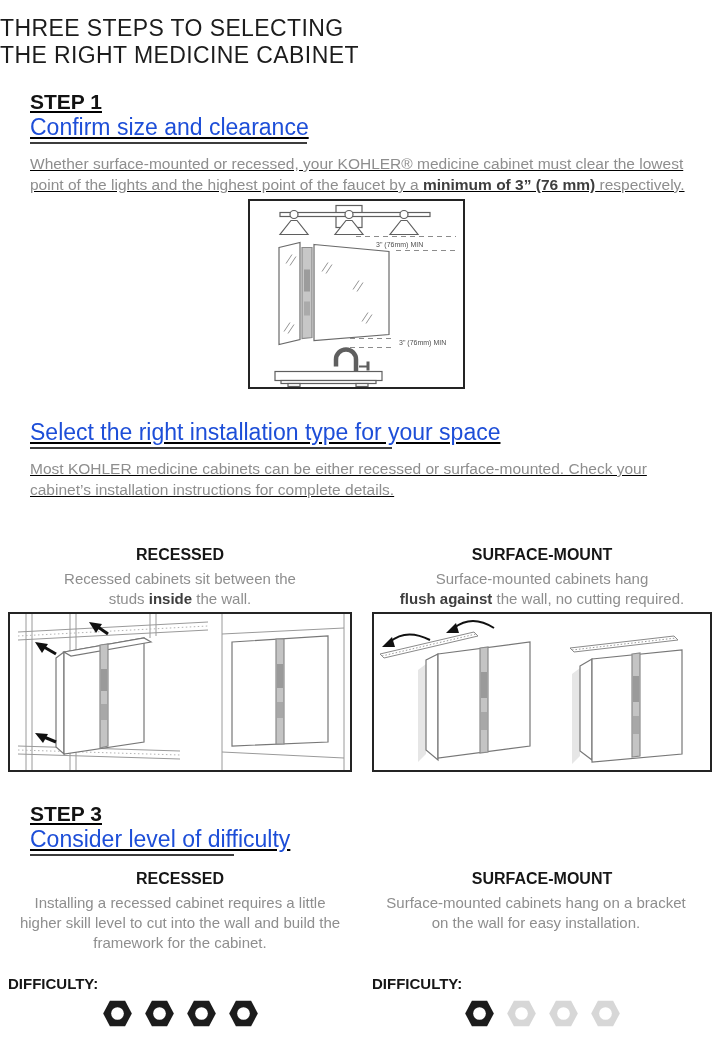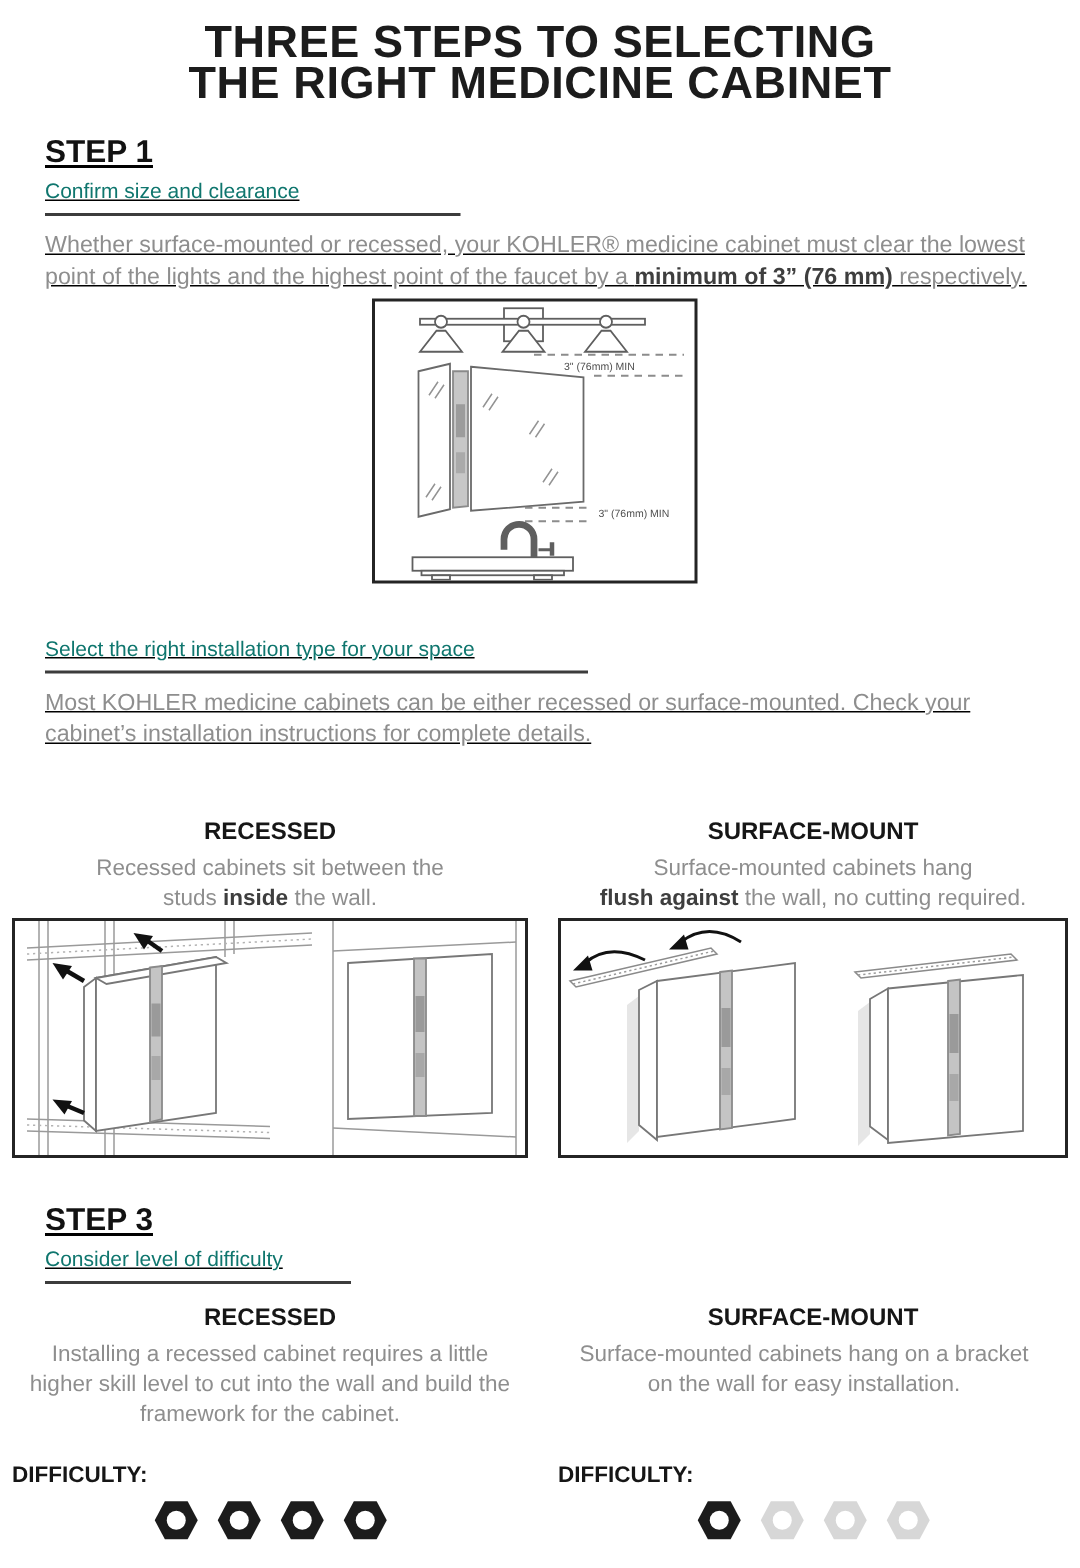--- a/index.html
+++ b/index.html
@@ -1,29 +1,29 @@
 <!DOCTYPE html>
 <html><head>
 <meta charset="utf-8">
 <style>
   html,body{margin:0;padding:0;background:#ffffff;}
   .page{
     position:relative;width:720px;height:1045px;background:#ffffff;overflow:hidden;
     font-family:"Liberation Sans","DejaVu Sans",sans-serif;
   }
   .title{
-    position:absolute;top:15px;left:0;width:100%;text-align:center;
-    font-size:30px;font-weight:bold;color:#1c1c1c;line-height:27px;letter-spacing:.4px;
+    position:absolute;top:15px;left:0;width:100%;text-align:left;
+    font-size:23px;font-weight:normal;color:#1c1c1c;line-height:27px;letter-spacing:.4px;
   }
   .step{position:absolute;left:30px;width:662px;text-decoration:underline;}
   #step1{top:90px;}
   #step2{top:419px;}
   #step3{top:802px;}
   .step-label{font-size:21px;font-weight:bold;color:#121212;line-height:24px;}
-  .step-heading{font-size:14px;color:#0f766e;line-height:21px;margin-top:3px;}
+  .step-heading{font-size:23px;color:#1d4ed8;line-height:21px;margin-top:3px;}
   .rule{height:0;border-bottom:2px solid #3c3c3c;margin-top:4px;}
   .step-body{margin:9px 0 0 0;font-size:15.5px;color:#8e8e8e;line-height:21px;}
   .step-body b, .col-desc b{color:#3e3e3e;font-weight:bold;}
   #diagram1{
     position:absolute;top:199px;left:248px;width:217px;height:190px;
     border:2px solid #242424;box-sizing:border-box;background:#fff;
   }
   #diagram1 svg{display:block;width:213px;height:186px;}
   .col{position:absolute;text-align:center;}
   #col2-left{top:545px;left:8px;width:344px;}

